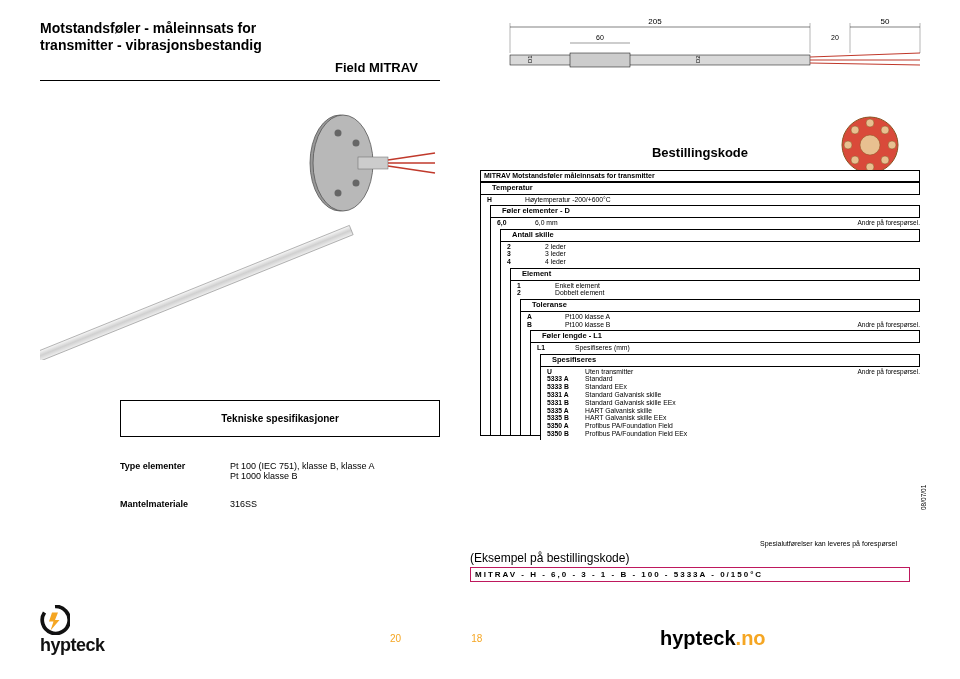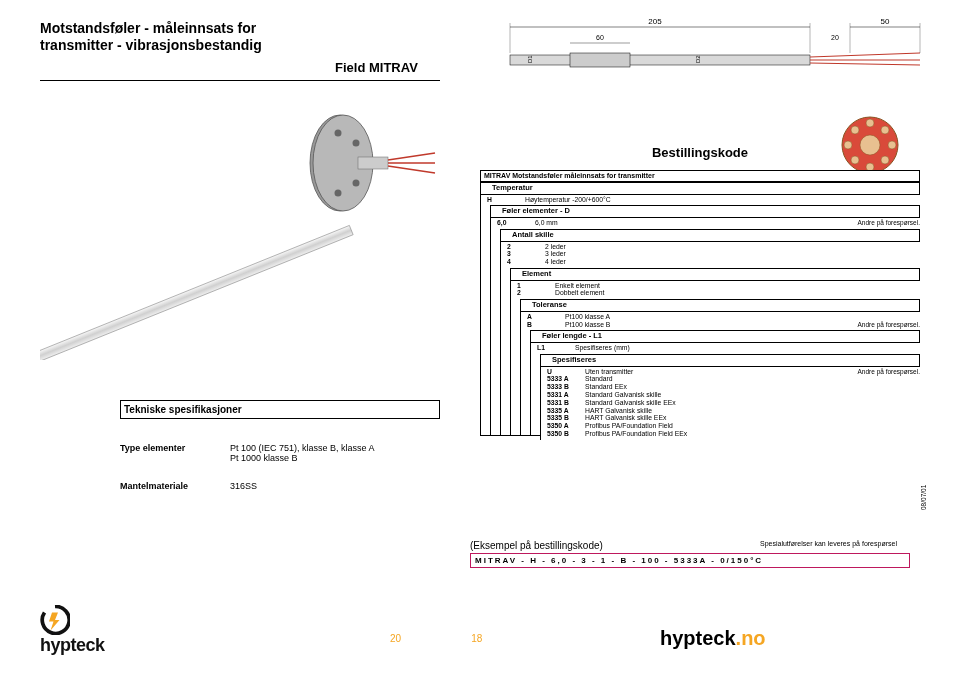--- a/index.html
+++ b/index.html
@@ -121,38 +121,38 @@
   }
   
   .tech-spec {
     position: absolute;
     top: 400px;
     left: 120px;
     width: 320px;
   }
   .tech-head {
     border: 1px solid #000;
-    text-align: left;
+    text-align: center;
     font-weight: bold;
     font-size: 10px;
-    padding: 3px;
+    padding: 12px;
     margin-bottom: 24px;
   }
   .spec-row { display: flex; margin-bottom: 18px; font-size: 9px; }
   .spec-label { width: 110px; font-weight: bold; }
   .spec-val { flex: 1; }
   
   .example-block {
     position: absolute;
     top: 540px;
     left: 470px;
     width: 440px;
     font-size: 8px;
   }
-  .example-block .ex-title { font-size: 10px; margin-bottom: 2px; }
+  .example-block .ex-title { font-size: 12px; margin-bottom: 2px; margin-top: 11px; }
   .example-block .ex-code {
     border: 1px solid #be185d;
     padding: 2px 4px;
     font-weight: bold;
     font-size: 8px;
     letter-spacing: 2px;
   }
   .spes-note {
     position: absolute;
     top: 540px;

